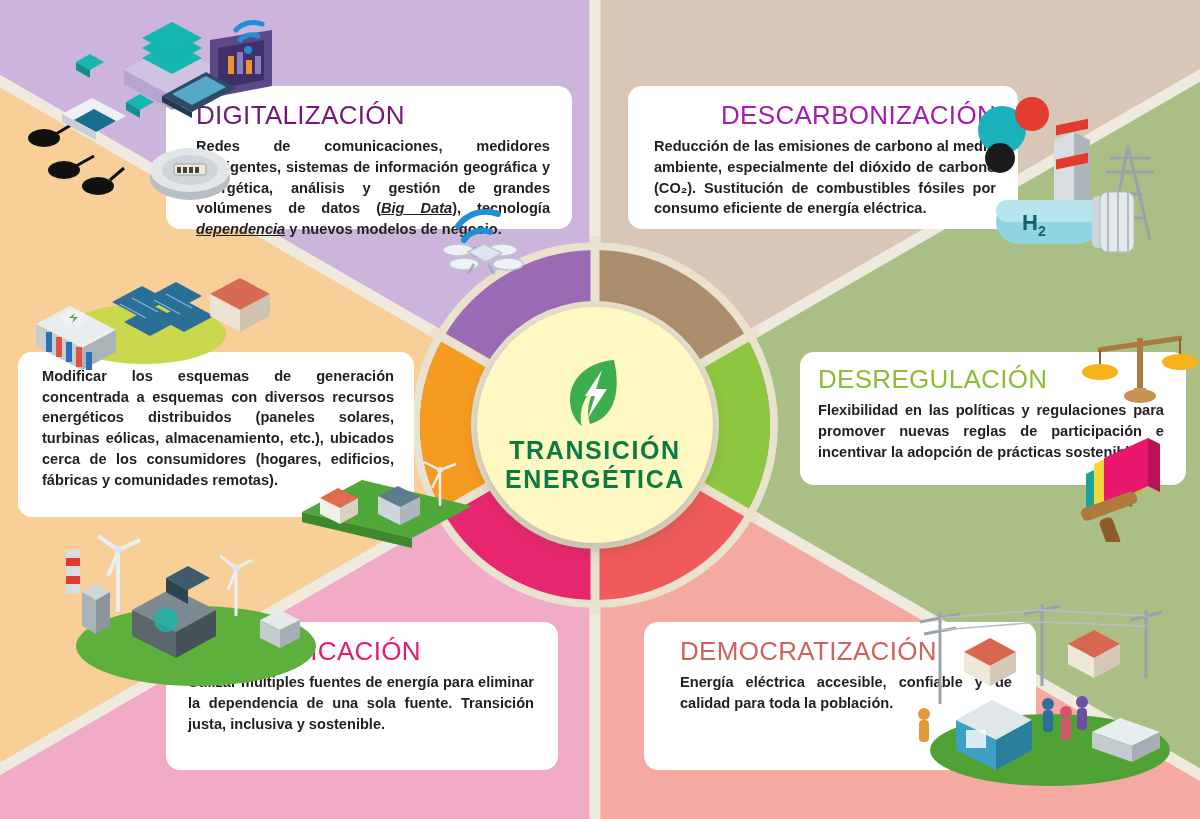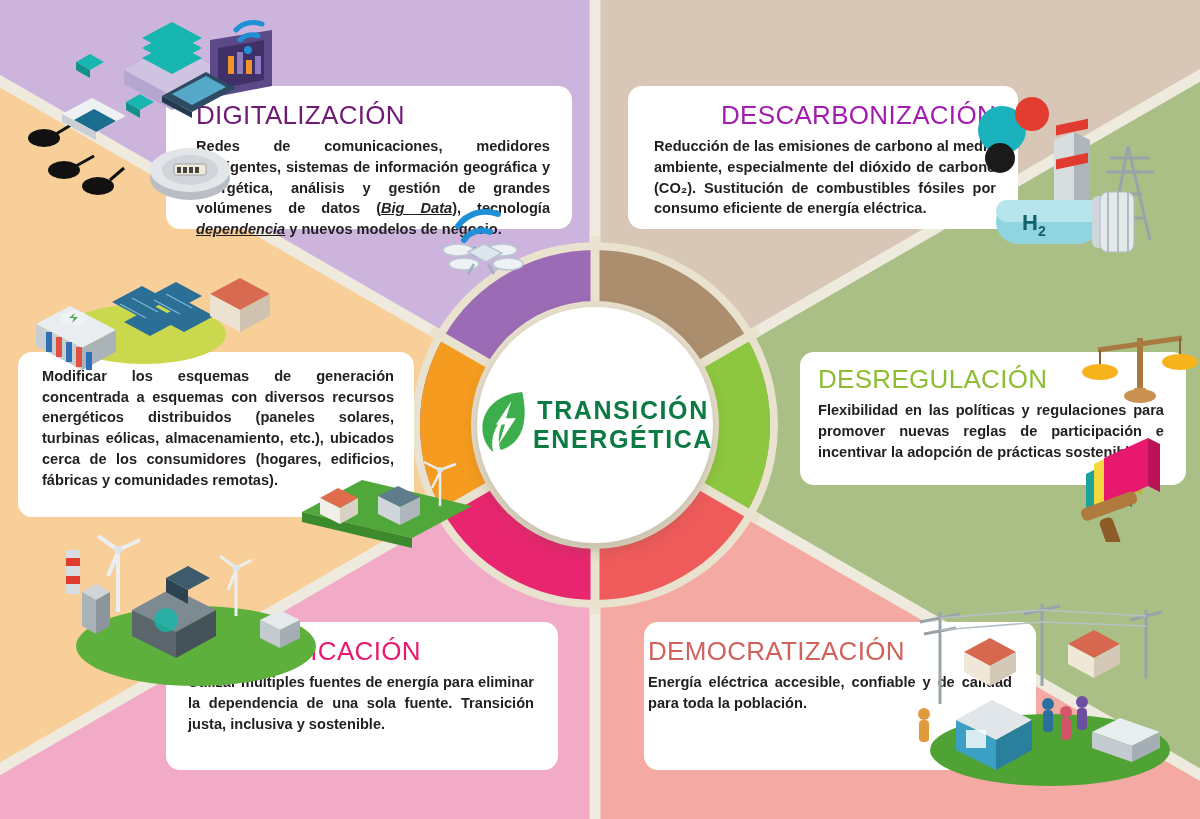--- a/index.html
+++ b/index.html
@@ -40,38 +40,38 @@
     text-align:justify;
   }
   .card-body em{font-style:italic;text-decoration:underline;}
 
   
   #card-digitalizacion{left:166px;top:86px;width:406px;height:143px;padding:16px 22px 0 30px;}
   #card-descarbonizacion{left:628px;top:86px;width:390px;height:143px;padding:16px 22px 0 26px;}
   #card-descentralizacion{left:18px;top:352px;width:396px;height:165px;padding:14px 20px 0 24px;}
   #card-desregulacion{left:800px;top:352px;width:386px;height:133px;padding:14px 22px 0 18px;}
   #card-diversificacion{left:166px;top:622px;width:392px;height:148px;padding:16px 24px 0 22px;}
-  #card-democratizacion{left:644px;top:622px;width:392px;height:148px;padding:16px 24px 0 4px;}
+  #card-democratizacion{left:644px;top:622px;width:392px;height:148px;padding:16px 24px 0 36px;}
 
   #card-digitalizacion .card-title{color:#8b5ba8;}
   #card-descarbonizacion .card-title{color:#a9763f;}
   #card-descentralizacion .card-title{color:#f08a1c;}
   #card-desregulacion .card-title{color:#8cbd32;}
   #card-diversificacion .card-title{color:#e8196f;}
   #card-democratizacion .card-title{color:#cf625c;}
 
   
   #hub{
     position:absolute;
     left:477px;top:307px;
     width:236px;height:236px;
     border-radius:50%;
-    background:#ffffff;
+    background:#fef9c3;
     box-shadow:0 6px 16px rgba(90,80,60,.28), 0 0 0 7px rgba(255,255,255,.0);
-    display:flex;flex-direction:row;
+    display:flex;flex-direction:column;
     align-items:center;justify-content:center;
     z-index:6;
   }
   #hub-logo{width:62px;height:72px;margin-bottom:8px;}
   #hub-title{
     color:#0b7a43;
     font-weight:bold;
     font-size:25px;
     letter-spacing:1.6px;
     line-height:1.16;

